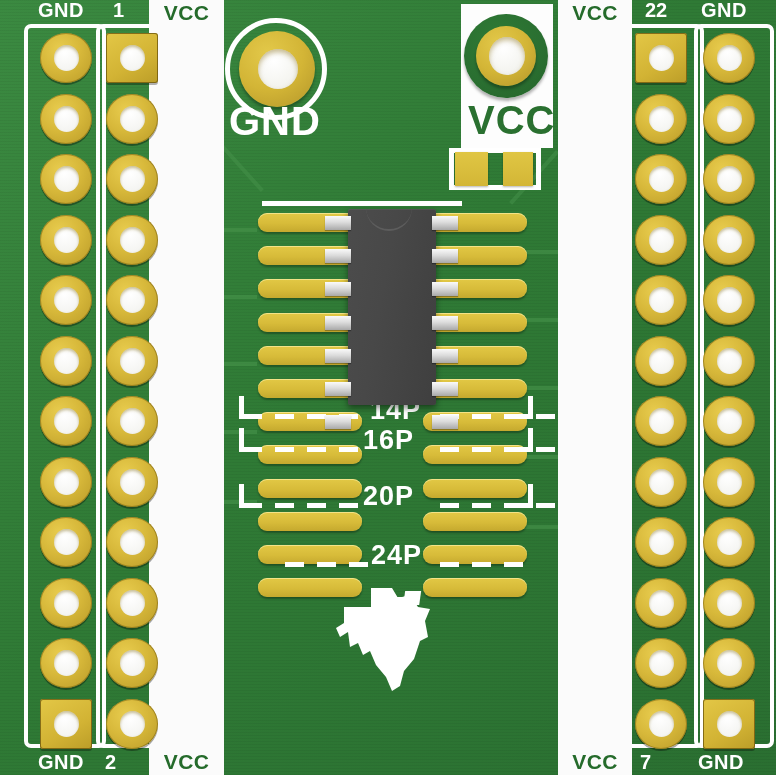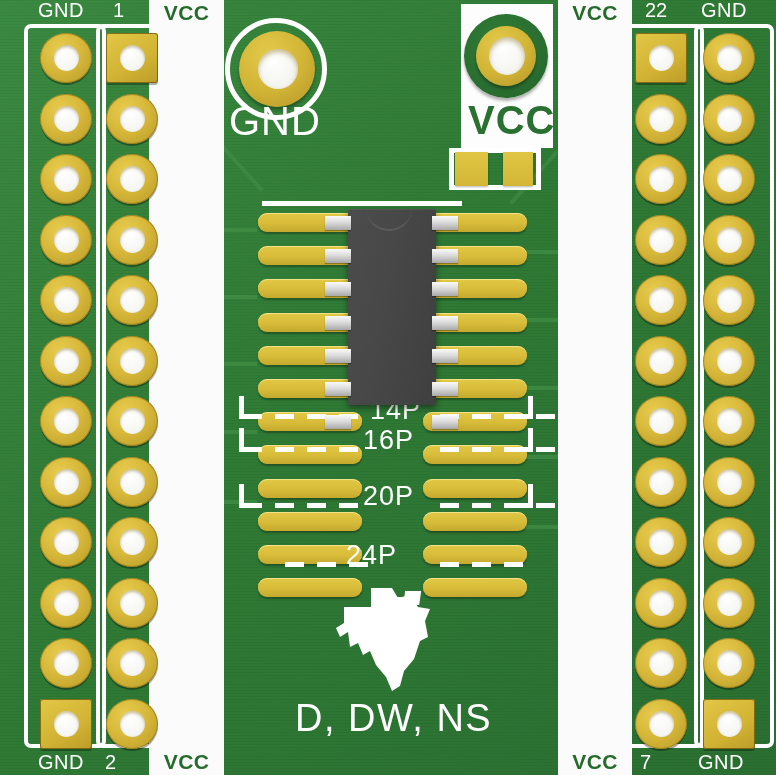--- a/index.html
+++ b/index.html
@@ -92,21 +92,21 @@
     border-bottom:2px solid #5d5d5d;box-sizing:border-box;
     left:18px;top:-24px;
   }
   .lead{
     position:absolute;height:14px;
     background:linear-gradient(180deg,#fafafa 0%,#dcdcdc 45%,#a9a9a9 100%);
     box-shadow:0 1px 1px rgba(0,0,0,.3);
   }
 
   
-  .lbl{position:absolute;color:#ffffff;font-weight:normal;white-space:nowrap;}
+  .lbl{position:absolute;color:#ffffff;font-weight:bold;white-space:nowrap;}
   .lbl.sm{font-size:20px;letter-spacing:.5px;}
   .lbl.pin{font-size:20px;}
   .lbl.big{font-size:40px;letter-spacing:1px;}
   .lbl.pcount{font-size:27px;letter-spacing:1px;}
   .lbl.bypass{font-size:25px;}
   .lbl.part{font-size:38px;letter-spacing:1.5px;}
   .lbl.vccbig{font-size:40px;color:#2a7030;font-weight:bold;letter-spacing:1px;}
 
   
   .dash{position:absolute;height:5px;
@@ -214,21 +214,21 @@
   <div class="lbl pcount" style="left:363px;top:425px;">16P</div>
 
   <div class="dash" style="left:243px;top:503px;width:125px;"></div>
   <div class="dash" style="left:440px;top:503px;width:125px;"></div>
   <div class="bracket bracketL" style="left:239px;top:484px;width:16px;height:24px;"></div>
   <div class="bracket bracketR" style="left:517px;top:484px;width:16px;height:24px;"></div>
   <div class="lbl pcount" style="left:363px;top:481px;">20P</div>
 
   <div class="dash" style="left:285px;top:562px;width:86px;"></div>
   <div class="dash" style="left:440px;top:562px;width:86px;"></div>
-  <div class="lbl pcount" style="left:346px;top:540px;">24P</div>
+  <div class="lbl pcount" style="left:371px;top:540px;">24P</div>
 
   <div id="ic" style="left:348px;top:209px;width:88px;height:196px;">
     <div class="notch"></div>
   </div>
   <div id="ic-leads">
       <div class="lead" style="top: 216px; width: 26px; left: 325px;"></div>
       <div class="lead" style="top: 216px; width: 26px; left: 432px;"></div>
       <div class="lead" style="top: 249.2px; width: 26px; left: 325px;"></div>
       <div class="lead" style="top: 249.2px; width: 26px; left: 432px;"></div>
       <div class="lead" style="top: 282.4px; width: 26px; left: 325px;"></div>
@@ -454,15 +454,14 @@
   <div class="lbl pin" style="left:640px;top:751px;">7</div>
   <div class="lbl sm" style="left:698px;top:751px;">GND</div>
 
   <svg id="tilogo" style="left:330px;top:585px;" width="122" height="112" viewBox="0 0 122 112">
     <path fill="#ffffff" d="M41 3 L41 22 L14 22 L14 38 L6 43 L10 52 L18 47 L20 62 L28 58 L33 70 L40 66 L46 80
       L56 92 L62 106 L70 101 L74 86 L84 74 L90 56 L98 52 L95 36 L100 24 L88 22 L80 10 L68 13 L62 3 Z"></path>
     <path fill="#ffffff" d="M50 8 L92 8 L92 24 L78 24 L78 70 L62 70 L62 24 L50 24 Z" transform="translate(-6,4) skewX(-8)"></path>
     <rect fill="#ffffff" x="74" y="28" width="16" height="48" transform="skewX(-8)"></rect>
     <rect fill="#ffffff" x="76" y="6" width="16" height="14" transform="skewX(-8)"></rect>
   </svg>
-  <div class="lbl part" style="left:295px;top:697px;">D, DW, NS</div>
 
 </div>
 
 </body></html>

